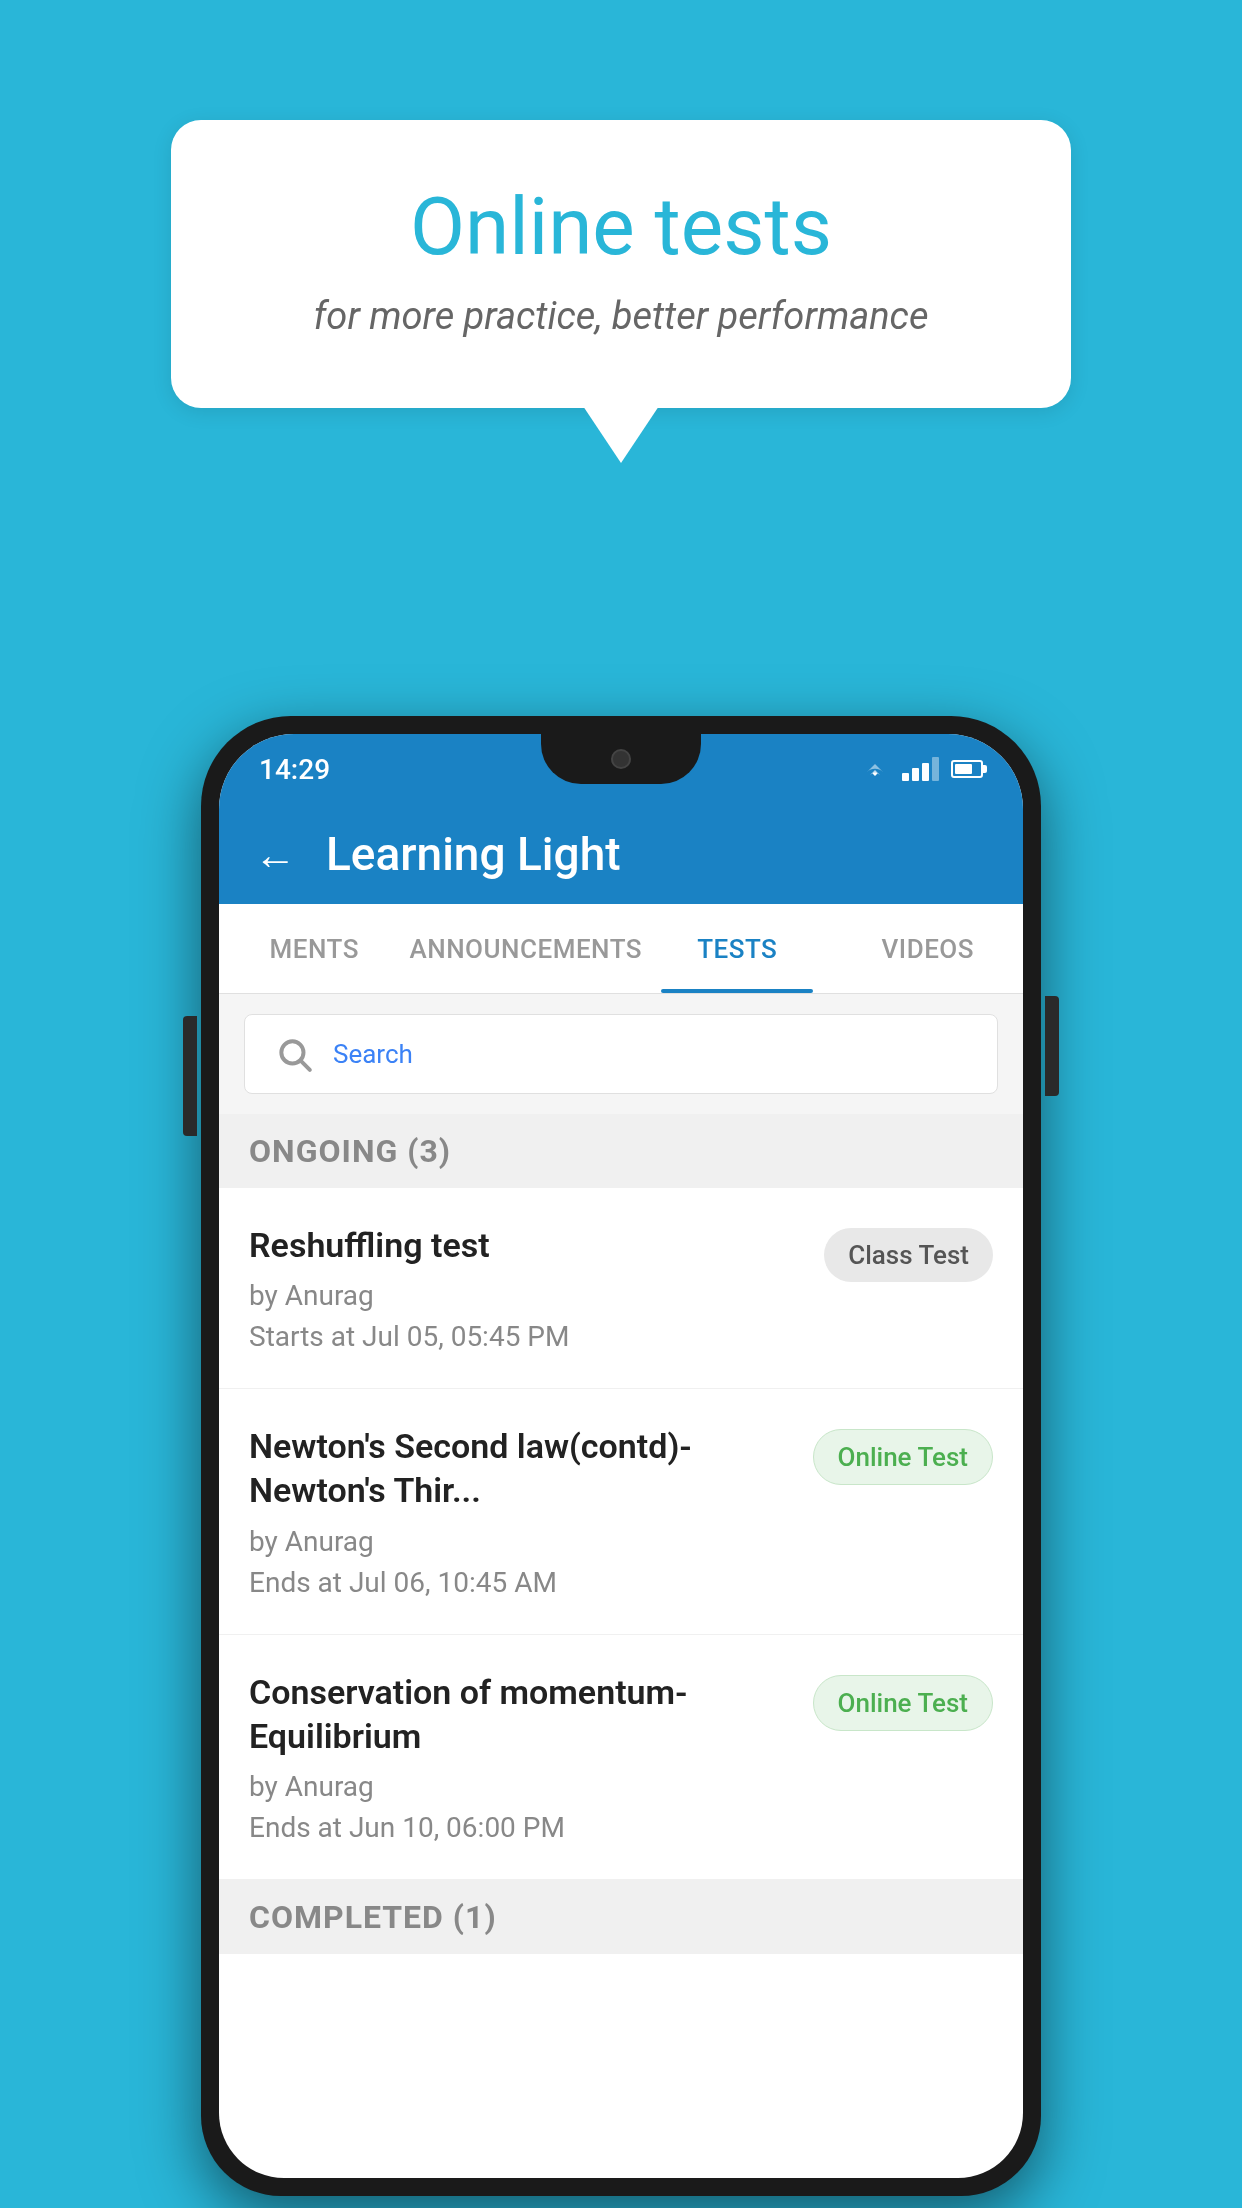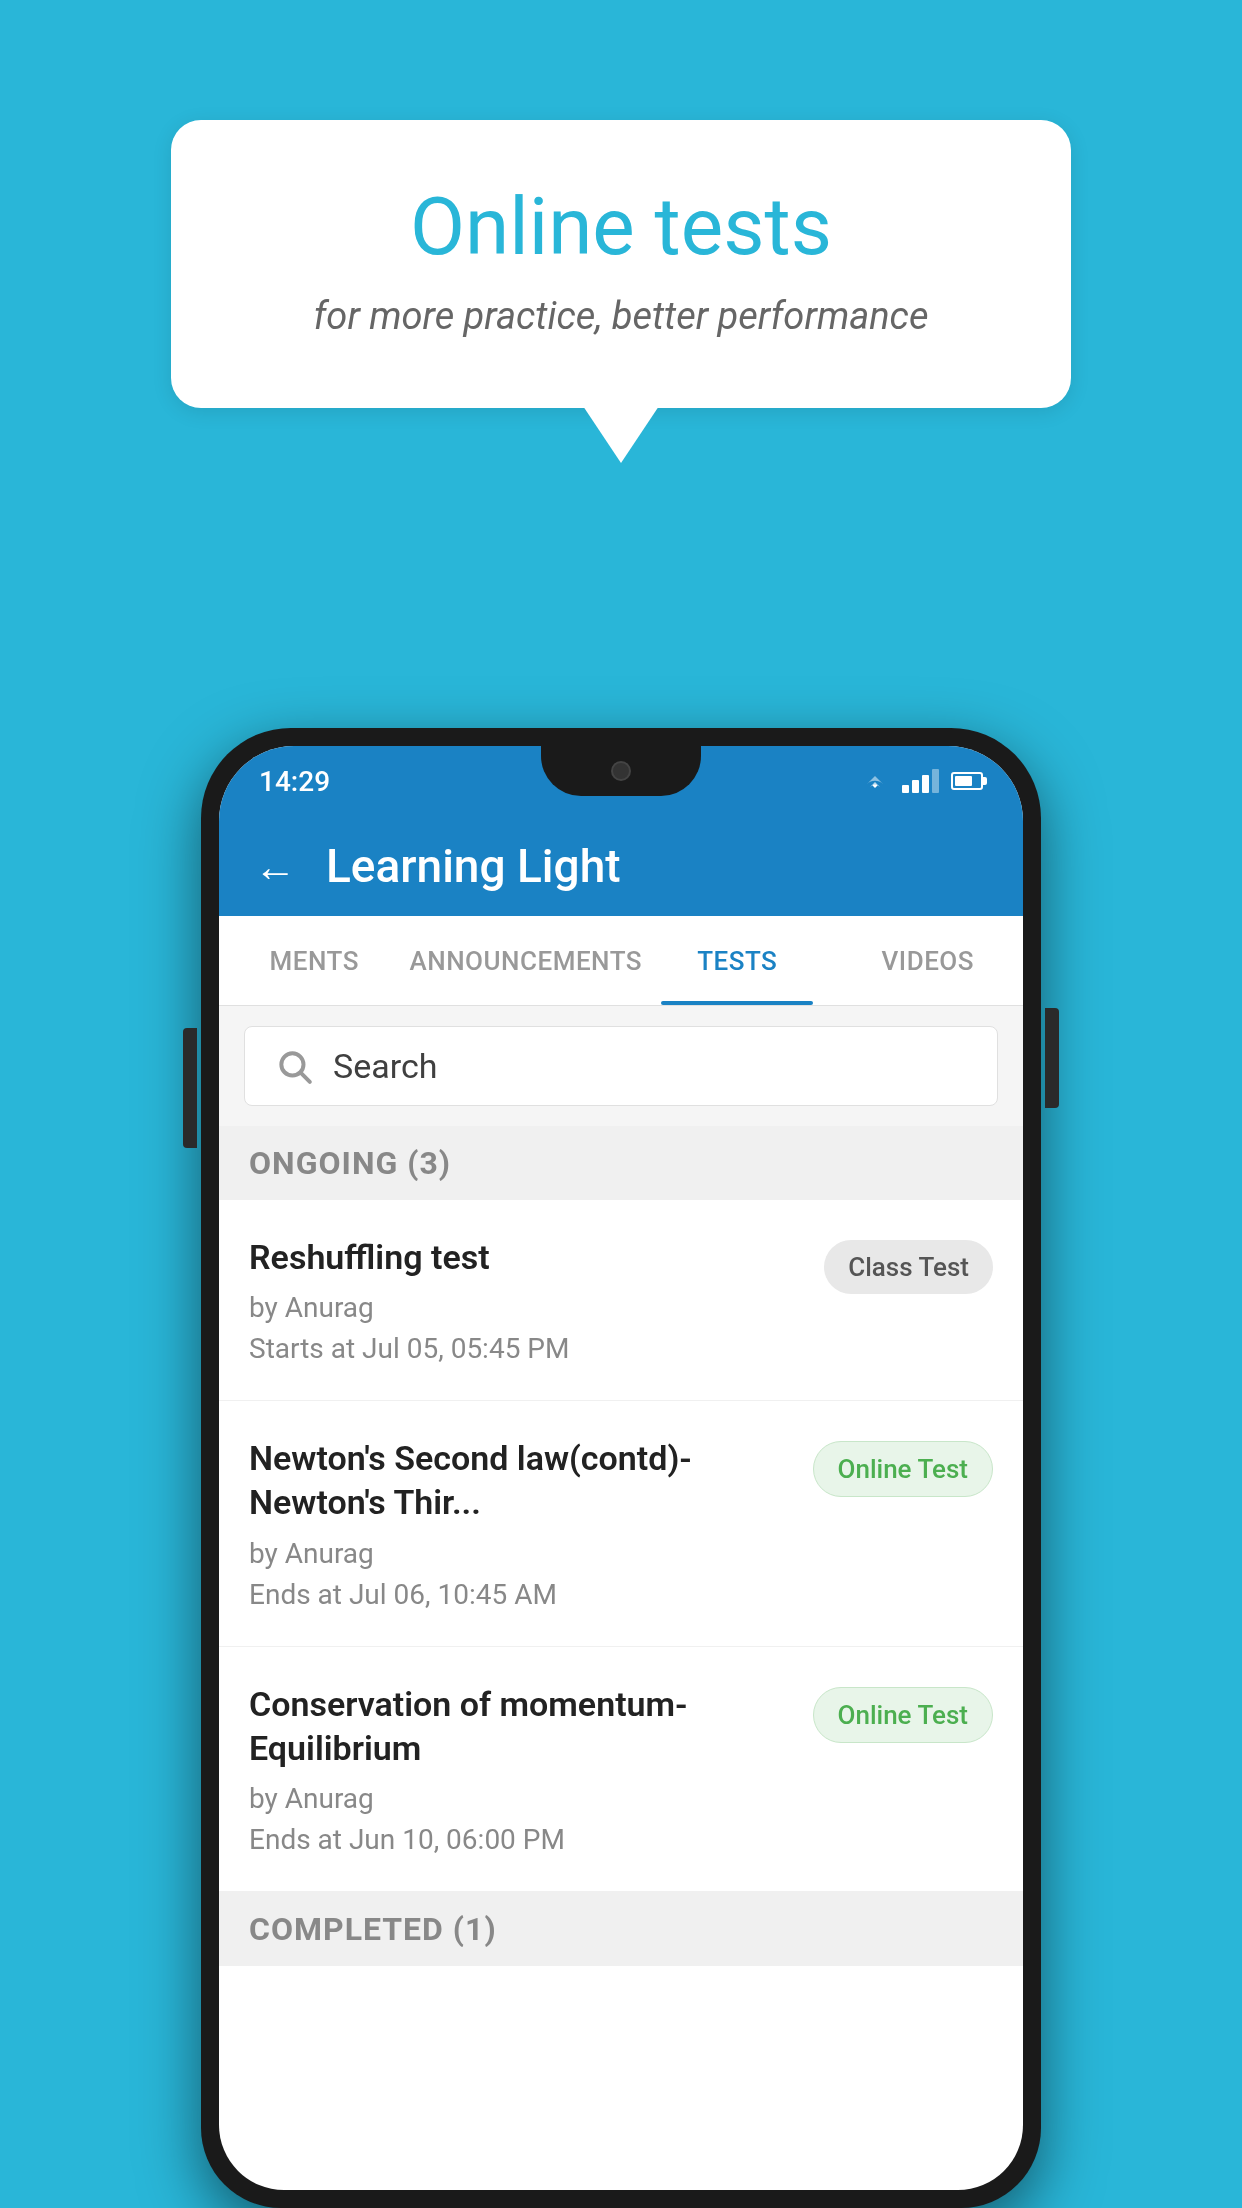--- a/index.html
+++ b/index.html
@@ -54,21 +54,21 @@
     .bubble-subtitle {
       font-size: 38px;
       color: #666;
       font-weight: 400;
       font-style: italic;
     }
 
     
     .phone-container {
       position: absolute;
-      bottom: 0;
+      bottom: 12px;
       left: 50%;
       transform: translateX(-50%);
       width: 840px;
       height: 1480px;
     }
 
     .phone-outer {
       width: 100%;
       height: 100%;
       background: #1a1a1a;
@@ -284,22 +284,22 @@
       border: 1px solid #e0e0e0;
     }
 
     .search-icon-svg {
       width: 38px;
       height: 38px;
       color: #999;
     }
 
     .search-text {
-      font-size: 34px;
-      color: #404040;
+      font-size: 26px;
+      color: #3b82f6;
     }
 
     
     .section-header {
       background: #f0f0f0;
       padding: 18px 30px;
     }
 
     .section-title {
       font-size: 32px;

